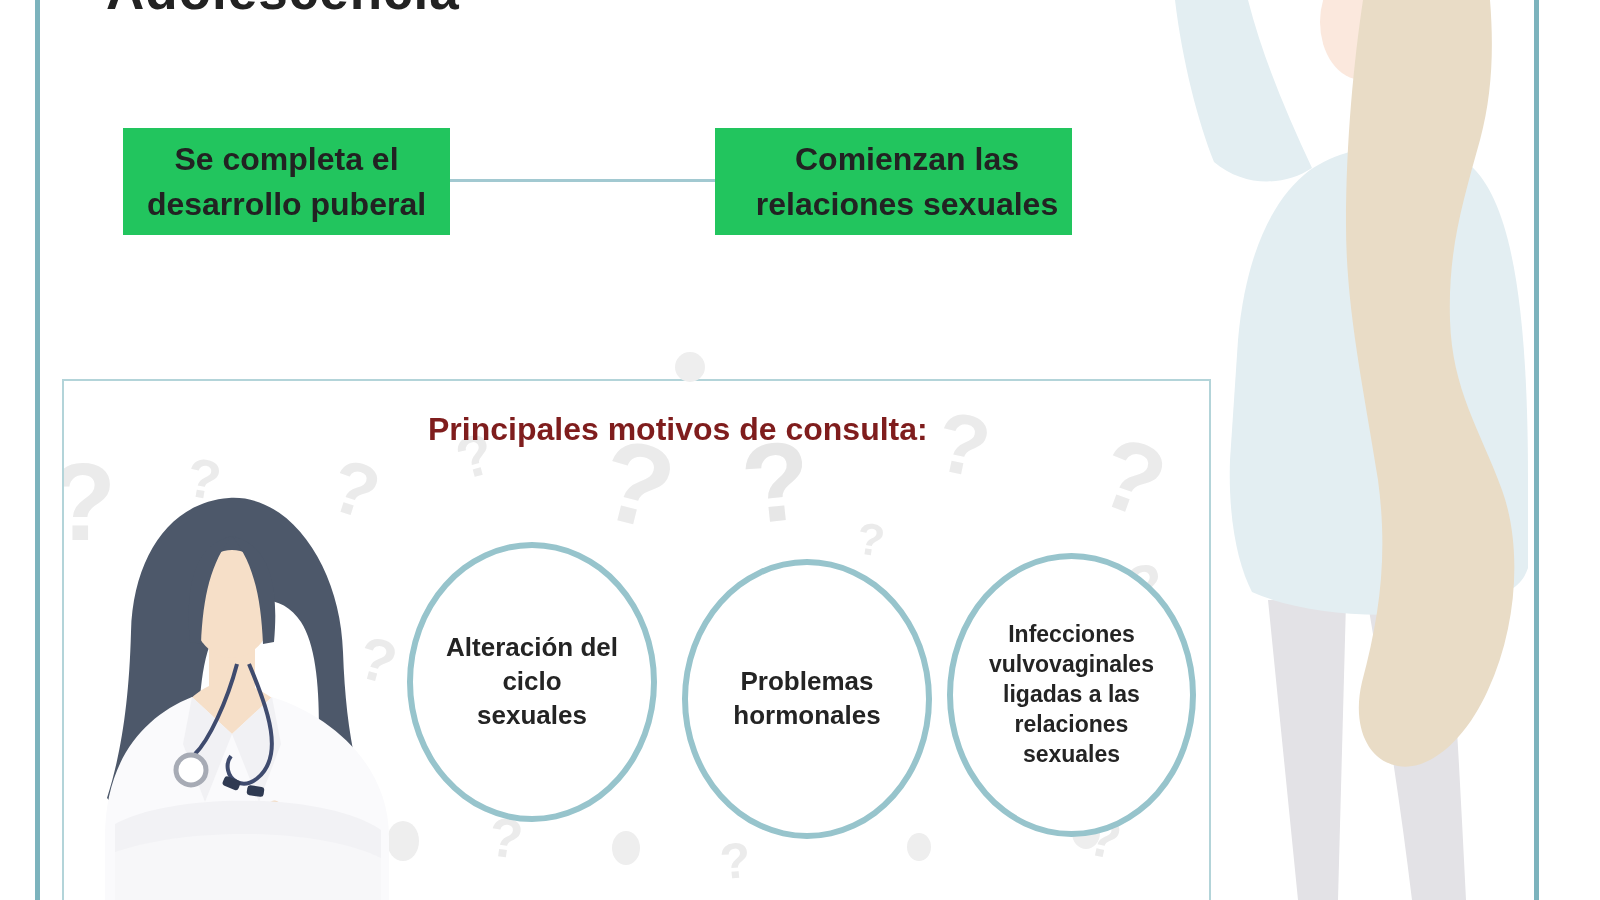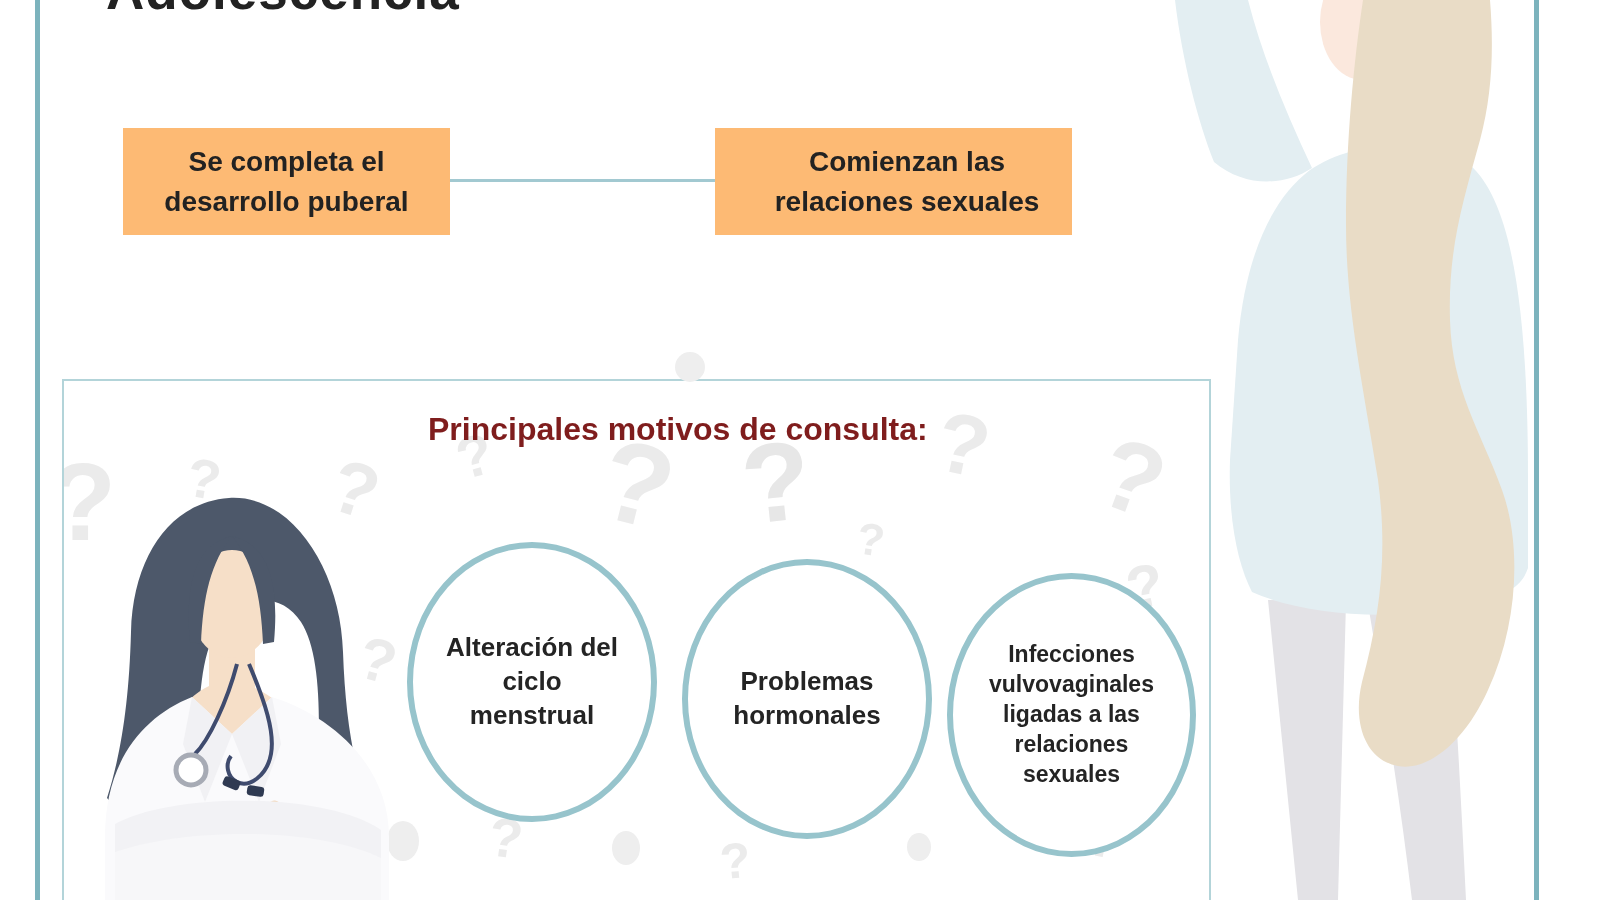--- a/index.html
+++ b/index.html
@@ -14,23 +14,23 @@
   .frame-line{position:absolute;top:0;height:900px;width:5px;background:#7cb3bd;}
   
   .page-title{
     position:absolute;left:106px;top:-40px;margin:0;
     font-size:53px;font-weight:bold;letter-spacing:1px;color:#222;
     white-space:nowrap;
   }
   
   .stage-box{
     position:absolute;top:128px;height:107px;
-    background:#fdba74;
+    background:#22c55e;
     display:flex;align-items:center;justify-content:center;
-    text-align:center;font-size:28px;font-weight:bold;line-height:1.4;color:#222;
+    text-align:center;font-size:32px;font-weight:bold;line-height:1.4;color:#222;
   }
   .connector{
     position:absolute;left:450px;top:179px;width:265px;height:3px;background:#a2c9d1;
   }
   
   .panel{
     position:absolute;left:62px;top:379px;width:1145px;height:521px;
     background:#ffffff;border:2px solid #b3d4d9;border-bottom:none;
     overflow:hidden;
   }
@@ -124,26 +124,26 @@
 
       <path d="M150,172 C140,210 122,248 108,262" stroke="#3f4b6e" stroke-width="4" fill="none"></path>
       <circle cx="104" cy="278" r="15" fill="#ffffff" stroke="#a7abb5" stroke-width="5"></circle>
       <path d="M162,172 C178,210 188,240 184,262 C180,284 162,296 150,290 C140,285 138,272 144,264" stroke="#3f4b6e" stroke-width="4" fill="none"></path>
       <rect x="136" y="286" width="17" height="10" rx="3" transform="rotate(22 144 291)" fill="#2f3a52"></rect>
       <rect x="160" y="294" width="17" height="10" rx="3" transform="rotate(8 168 299)" fill="#2f3a52"></rect>
     </svg>
   </div>
 
   <div class="reason-circle" style="left:343px;top:161px;width:238px;height:268px;font-size:26px;line-height:1.3;">
-    <span style="max-width:175px;">Alteración del ciclo menstrual</span>
+    <span style="max-width:175px;">Alteración del ciclo sexuales</span>
   </div>
   <div class="reason-circle" style="left:618px;top:178px;width:238px;height:268px;font-size:26px;line-height:1.3;">
     <span style="max-width:175px;">Problemas hormonales</span>
   </div>
-  <div class="reason-circle" style="left:883px;top:192px;width:237px;height:272px;font-size:23px;line-height:1.3;">
+  <div class="reason-circle" style="left:883px;top:172px;width:237px;height:272px;font-size:23px;line-height:1.3;">
     <span style="max-width:192px;">Infecciones vulvovaginales ligadas a las relaciones sexuales</span>
   </div>
 </div>
 
 <div class="abs" style="left:1150px;top:0;z-index:2;">
   <svg width="400" height="900" viewBox="0 0 400 900">
 
     <path d="M118,600 L196,602 L188,900 L148,900 Z" fill="#e3e2e6"></path>
     <path d="M218,604 L298,596 C306,700 311,800 316,900 L262,900 C250,800 234,700 218,604 Z" fill="#e3e2e6"></path>
 

